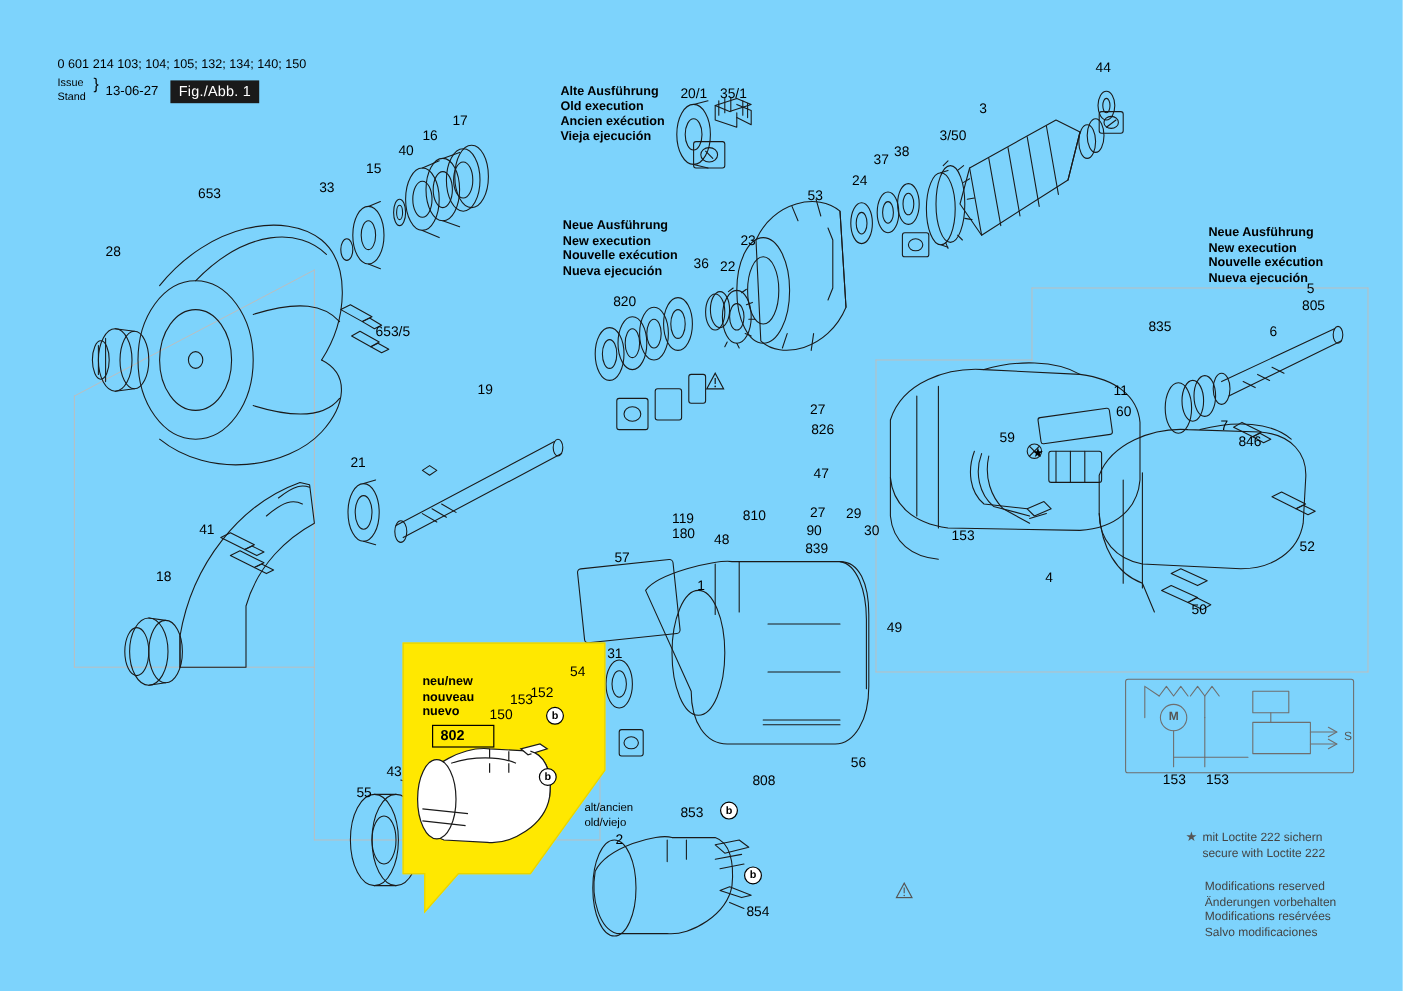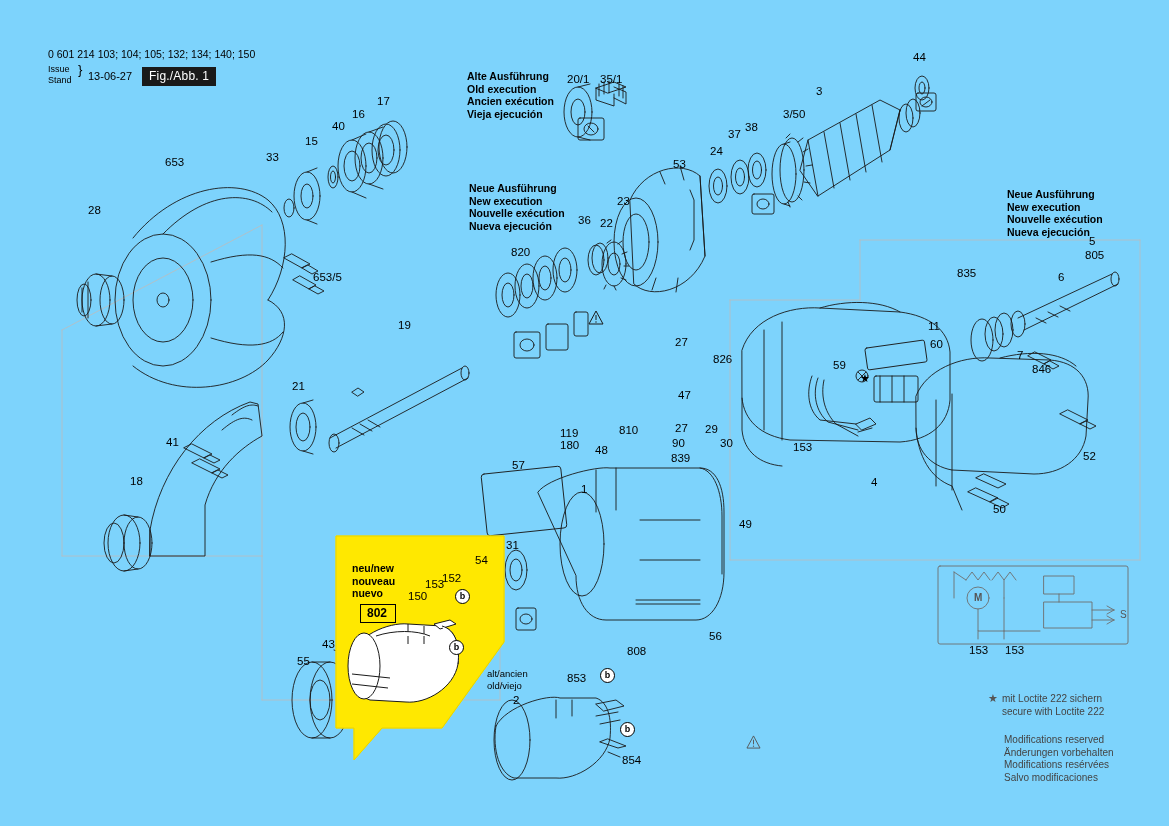--- a/index.html
+++ b/index.html
@@ -61,21 +61,21 @@
     line-height: 12.5px;
     color: #000;
     white-space: pre;
   }
   .box802 {
     position: absolute;
     border: 1.6px solid #000;
     background: #ffe800;
     font-size: 12px;
     font-weight: bold;
-    padding: 1px 8px 2px 6px;
+    padding: 1px 24px 2px 6px;
   }
   .circ {
     position: absolute;
     width: 13px; height: 13px;
     border: 1.2px solid #000;
     border-radius: 50%;
     font-size: 9px;
     font-weight: bold;
     text-align: center;
     line-height: 12px;
@@ -471,21 +471,21 @@
       <div class="lbl num" style="left: 673px; top: 158px;">53</div>
       <div class="lbl num" style="left: 710px; top: 145px;">24</div>
       <div class="lbl num" style="left: 728px; top: 128px;">37</div>
       <div class="lbl num" style="left: 745px; top: 121px;">38</div>
       <div class="lbl num" style="left: 816px; top: 85px;">3</div>
       <div class="lbl num" style="left: 783px; top: 108px;">3/50</div>
       <div class="lbl num" style="left: 913px; top: 51px;">44</div>
       <div class="lbl num" style="left: 567px; top: 73px;">20/1</div>
       <div class="lbl num" style="left: 600px; top: 73px;">35/1</div>
       <div class="lbl num" style="left: 675px; top: 336px;">27</div>
-      <div class="lbl num" style="left: 697px; top: 353px; padding-left: 16px;">826</div>
+      <div class="lbl num" style="left: 660px; top: 353px; padding-left: 16px;">826</div>
       <div class="lbl num" style="left: 678px; top: 389px;">47</div>
       <div class="lbl num" style="left: 675px; top: 422px;">27</div>
       <div class="lbl num" style="left: 672px; top: 437px;">90</div>
       <div class="lbl num" style="left: 671px; top: 452px;">839</div>
       <div class="lbl num" style="left: 619px; top: 424px;">810</div>
       <div class="lbl num" style="left: 595px; top: 444px;">48</div>
       <div class="lbl num" style="left: 560px; top: 427px;">119</div>
       <div class="lbl num" style="left: 560px; top: 439px;">180</div>
       <div class="lbl num" style="left: 512px; top: 459px;">57</div>
       <div class="lbl num" style="left: 581px; top: 483px;">1</div>

